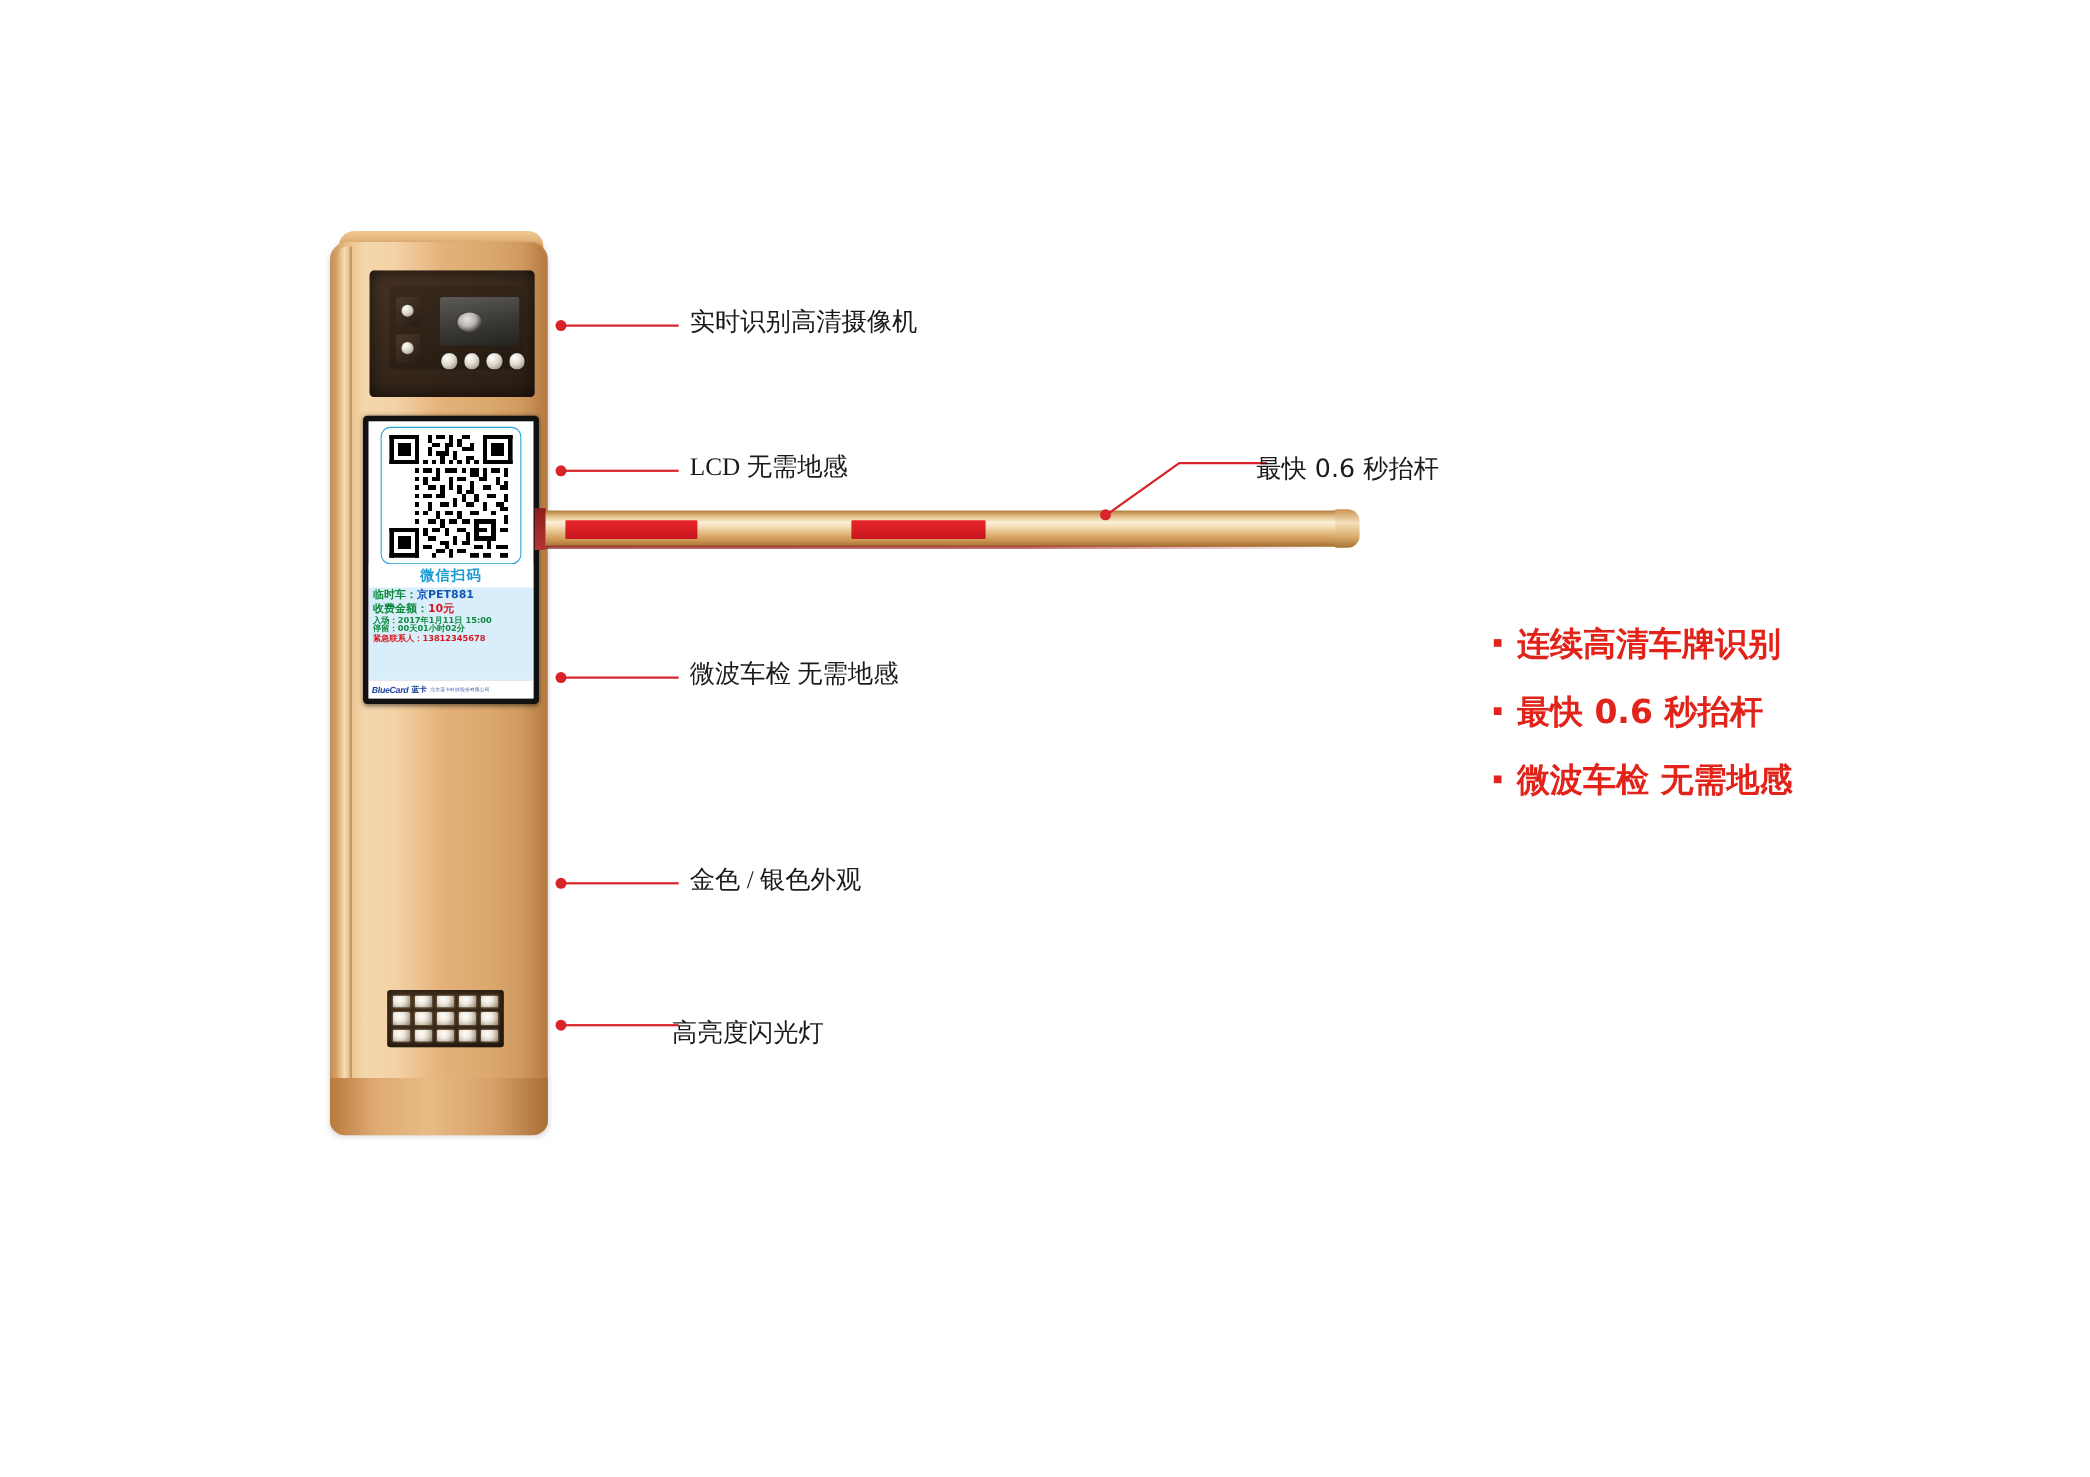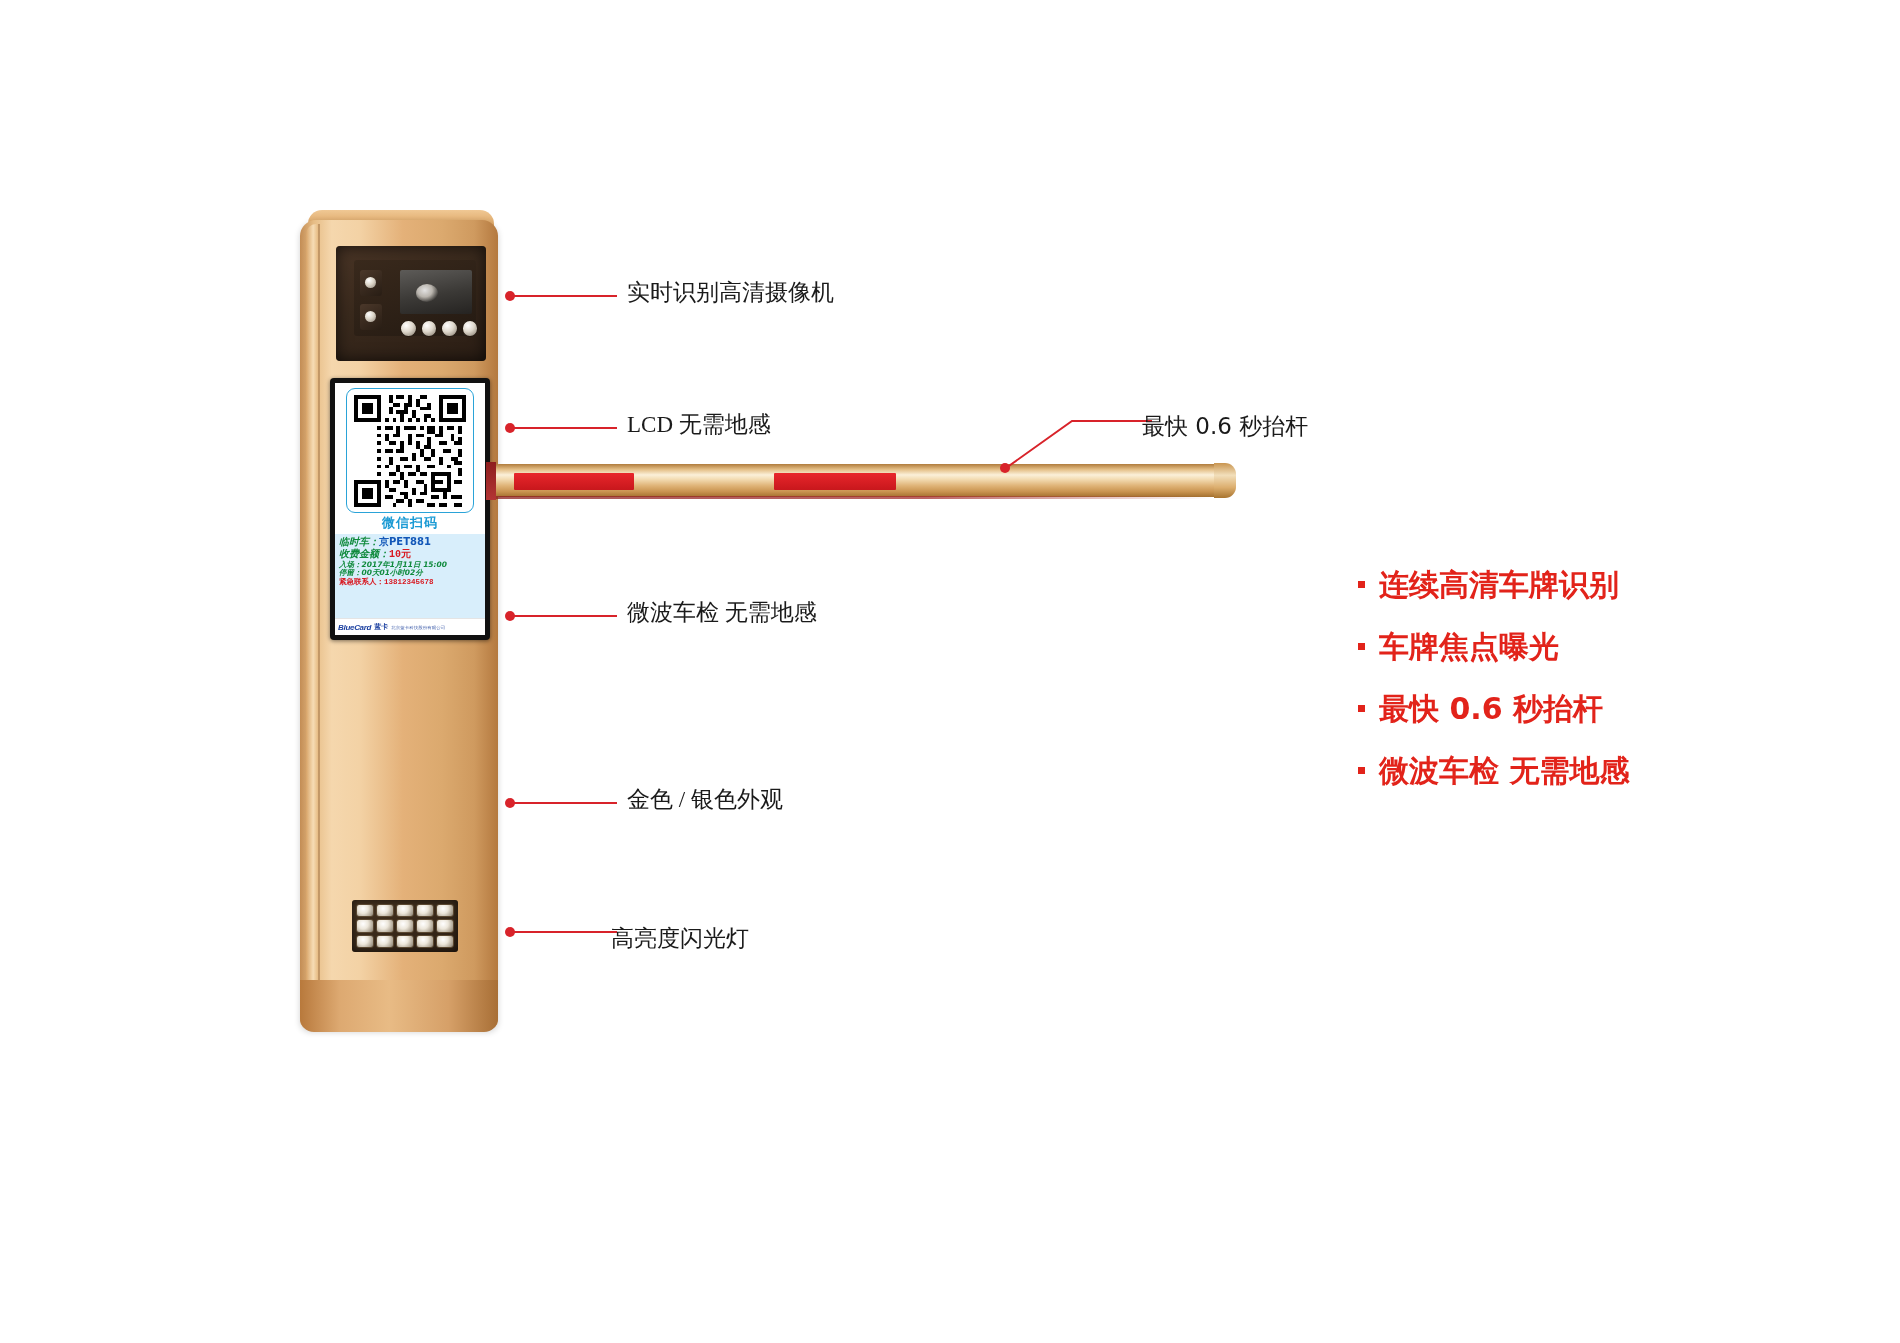--- a/index.html
+++ b/index.html
@@ -235,23 +235,23 @@
     line-height: 1.18;
   }
   .info-line.big {
     font-size: 10px;
     font-weight: bold;
   }
   .info-line.small {
     font-size: 7.5px;
     font-weight: bold;
   }
-  .lbl-green { color: #0f8a3c; font-style: italic; }
+  .lbl-green { color: #0f8a3c; }
   .lbl-blue  { color: #1257b8; text-align: right; }
-  .lbl-red   { color: #d81820; font-family: Liberation Mono, monospace; }
+  .lbl-red   { color: #d81820; }
 
   .lcd-footer {
     flex: 0 0 auto;
     background: #ffffff;
     height: 17px;
     display: flex;
     align-items: center;
     gap: 3px;
     padding: 0 3px;
     box-sizing: border-box;
@@ -713,23 +713,19 @@
   <div class="label">最快 0.6 秒抬杆</div>
 </div>
 
 <div id="feature-list">
   <div class="feature-item">
     <span class="feature-bullet"></span>
     <span>连续高清车牌识别</span>
   </div>
   <div class="feature-item">
     <span class="feature-bullet"></span>
-    <span>车牌焦点曝光</span>
-  </div>
-  <div class="feature-item">
-    <span class="feature-bullet"></span>
     <span>最快 0.6 秒抬杆</span>
   </div>
   <div class="feature-item">
     <span class="feature-bullet"></span>
     <span>微波车检  无需地感</span>
   </div>
 </div>
 
 </body></html>

